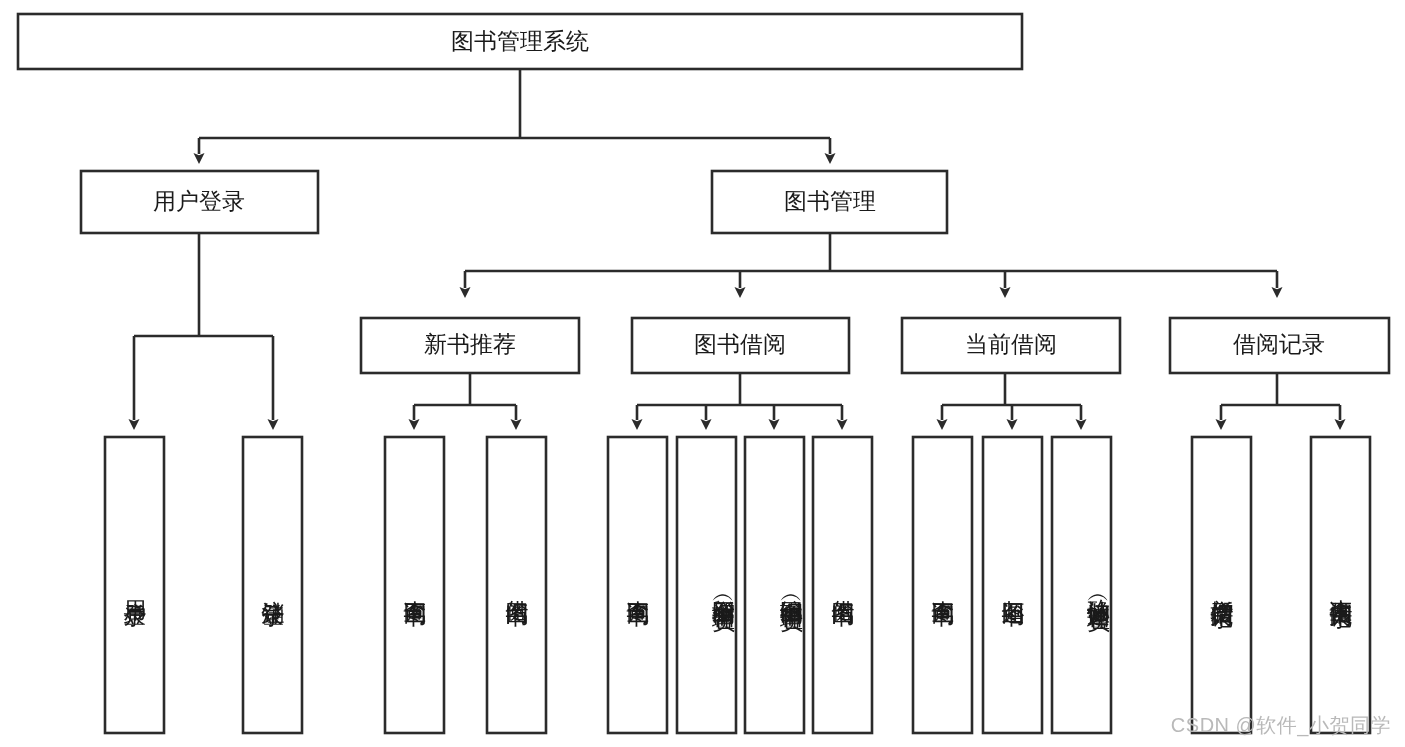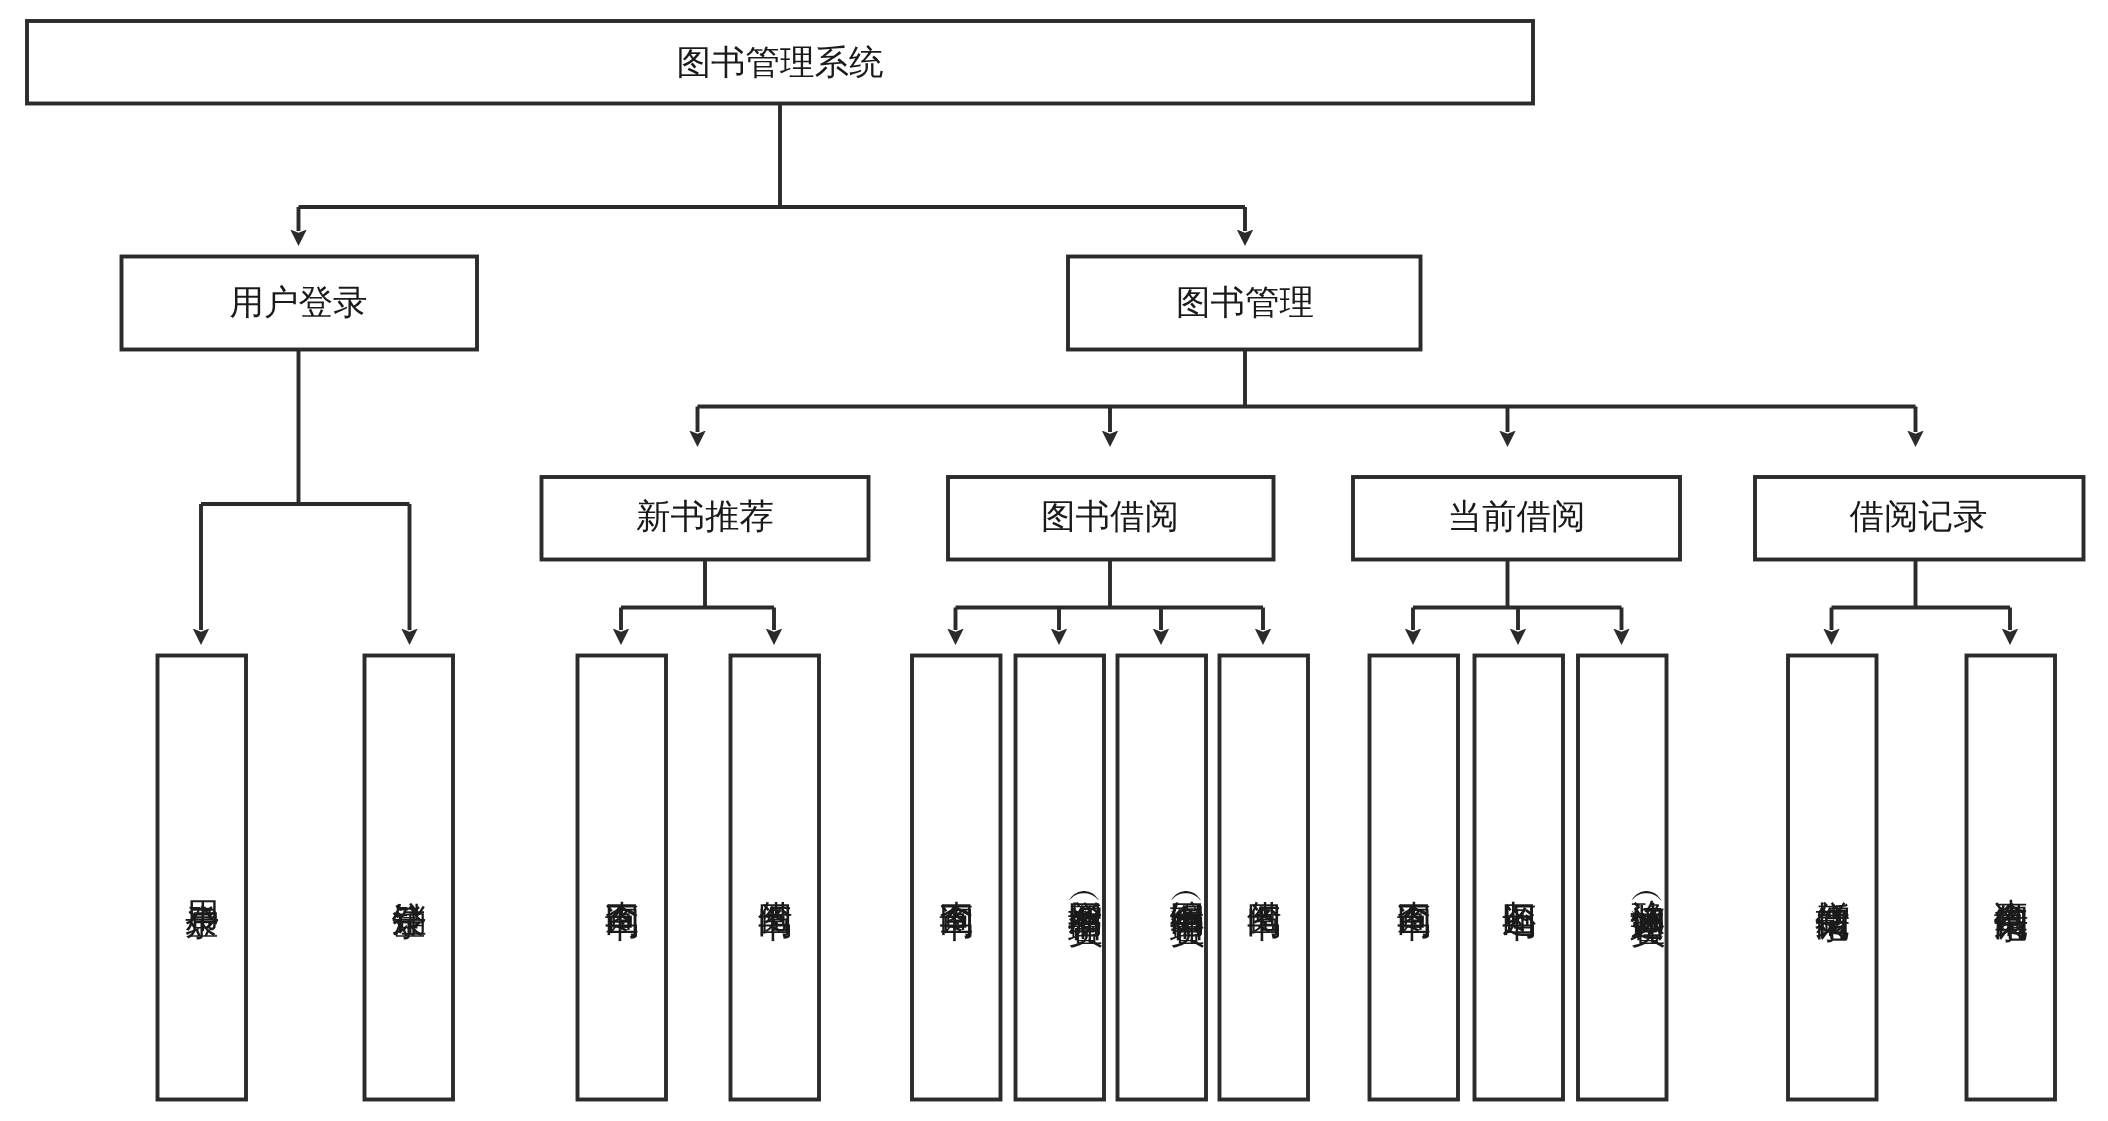--- a/index.html
+++ b/index.html
@@ -199,14 +199,15 @@
   <div class="node-label-v" style="left:608px; top:437px; width:59px; height:296px;">查询图书</div>
   <div class="node-label-v" style="left:677px; top:437px; width:59px; height:296px; align-items:flex-start; padding-top:6px; box-sizing:border-box;">新增图书（管理员）</div>
   <div class="node-label-v" style="left:745px; top:437px; width:59px; height:296px; align-items:flex-start; padding-top:6px; box-sizing:border-box;">编辑图书（管理员）</div>
   <div class="node-label-v" style="left:813px; top:437px; width:59px; height:296px;">借阅图书</div>
   <div class="node-label-v" style="left:913px; top:437px; width:59px; height:296px;">查询图书</div>
   <div class="node-label-v" style="left:983px; top:437px; width:59px; height:296px;">归还图书</div>
   <div class="node-label-v" style="left:1052px; top:437px; width:59px; height:296px; align-items:flex-start; padding-top:6px; box-sizing:border-box;">确认归还（管理员）</div>
   <div class="node-label-v" style="left:1192px; top:437px; width:59px; height:296px;">新增借阅记录</div>
   <div class="node-label-v" style="left:1311px; top:437px; width:59px; height:296px;">查询借阅记录</div>
 
+  <div class="watermark" style="right:14px; bottom:8px;">CSDN @软件_小贺同学</div>
 
 </div>
 
 </body></html>

